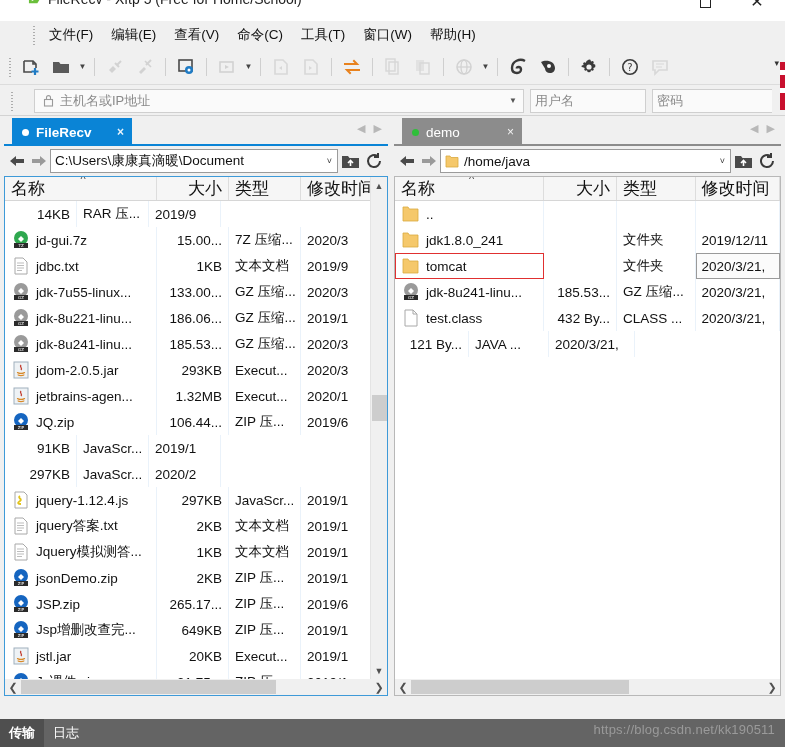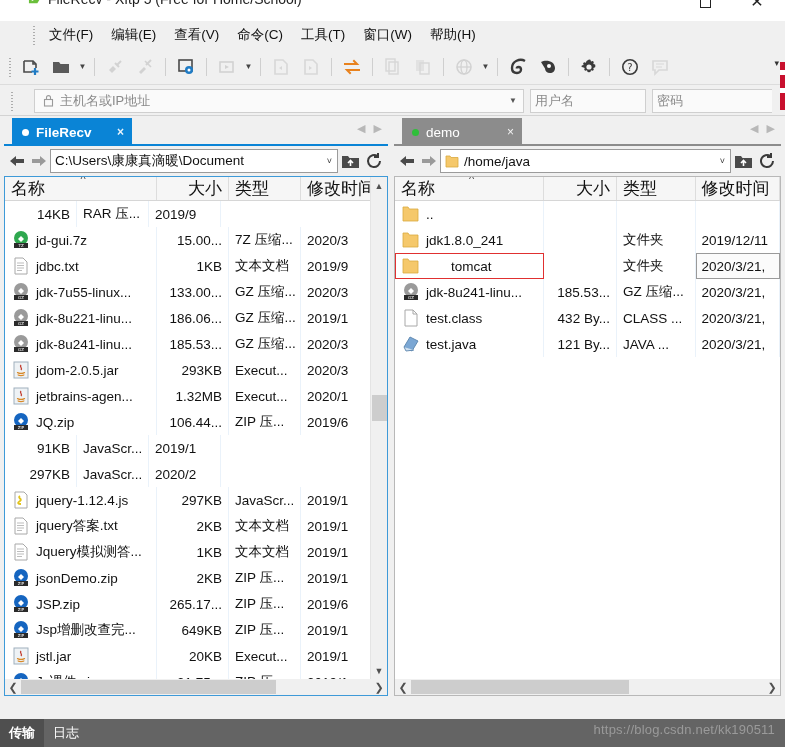--- a/index.html
+++ b/index.html
@@ -132,21 +132,21 @@
   .th.sorted::after{ content:"^"; position:absolute; left:50%; top:-4px; font-size:11px; color:#444;}
   .th.num{ justify-content:flex-end; }
   .rows{ position:absolute; left:0; right:0; top:24px; bottom:16px; overflow:hidden;}
   .row{ display:flex; height:26px; align-items:center; font-size:13.5px; color:#111; position:relative;}
   .cell{ display:flex; align-items:center; padding:0 6px; overflow:hidden; white-space:nowrap;
     border-right:1px solid #eaf2fa; height:26px;}
   .cell.num{ justify-content:flex-end; }
   .ico{ width:20px;height:20px;margin-right:5px;flex:0 0 20px;display:block;}
 
   .row.highlight .cell-name{
-    outline:1.5px solid #e03030; outline-offset:-1px;gap:25px;
+    outline:1.5px solid #e03030; outline-offset:-1px;
   }
   .row.highlight .cell-date{
     outline:1px solid #9a9a9a; outline-offset:-1px; background:#fbfbfb;
   }
 
   
   .c-name{ width:152px; }
   .c-size{ width:72px; }
   .c-type{ width:72px; }
   .c-date{ width:72px; }
@@ -791,27 +791,20 @@
                 <path d="M4 2h8l4 4v12H4z" fill="#fff" stroke="#a8a8a8" stroke-width="1"></path>
                 <path d="M12 2v4h4" fill="none" stroke="#a8a8a8" stroke-width="1"></path>
               </svg>
               <span>test.class</span>
             </div>
             <div class="cell cell-size c-size num">432 By...</div>
             <div class="cell cell-type c-type">CLASS ...</div>
             <div class="cell cell-date c-date">2020/3/21,</div>
           </div>
           <div class="row">
-            <div class="cell cell-name c-name">
-              <svg class="ico" width="20" height="20" viewBox="0 0 20 20">
-                <path d="M3 13l6-10 8 4-6 10z" fill="#7ba7d4" stroke="#5a84ad" stroke-width=".9"></path>
-                <path d="M3 13l2 4 8-1" fill="#cfe0f0" stroke="#5a84ad" stroke-width=".9"></path>
-              </svg>
-              <span>test.java</span>
-            </div>
             <div class="cell cell-size c-size num">121 By...</div>
             <div class="cell cell-type c-type">JAVA ...</div>
             <div class="cell cell-date c-date">2020/3/21,</div>
           </div>
         </div>
 
       <div class="hscroll">
         <div class="hs-arrow">❮</div>
         <div class="hs-track">
           <div class="hs-thumb" style="width:218px"></div>

